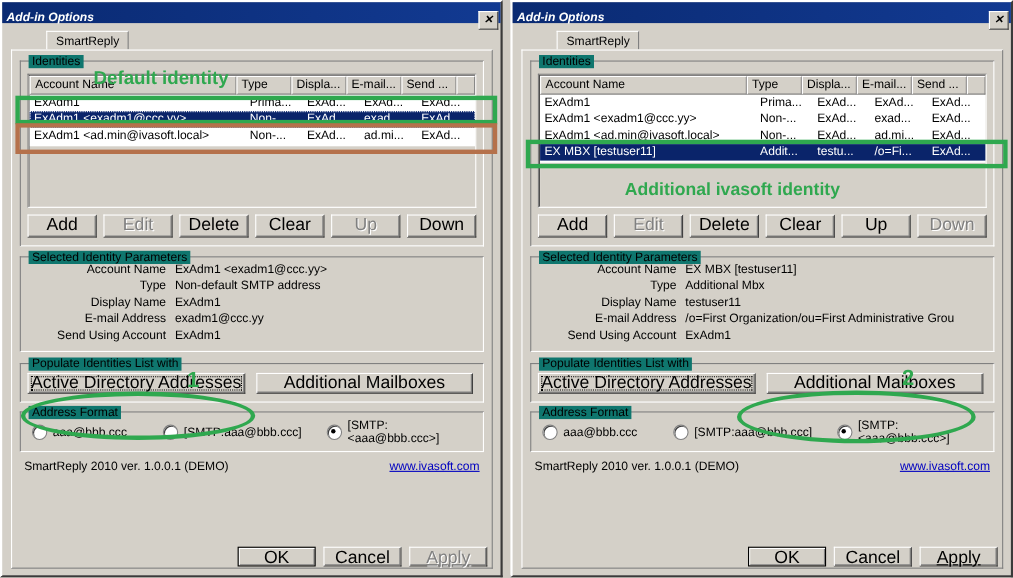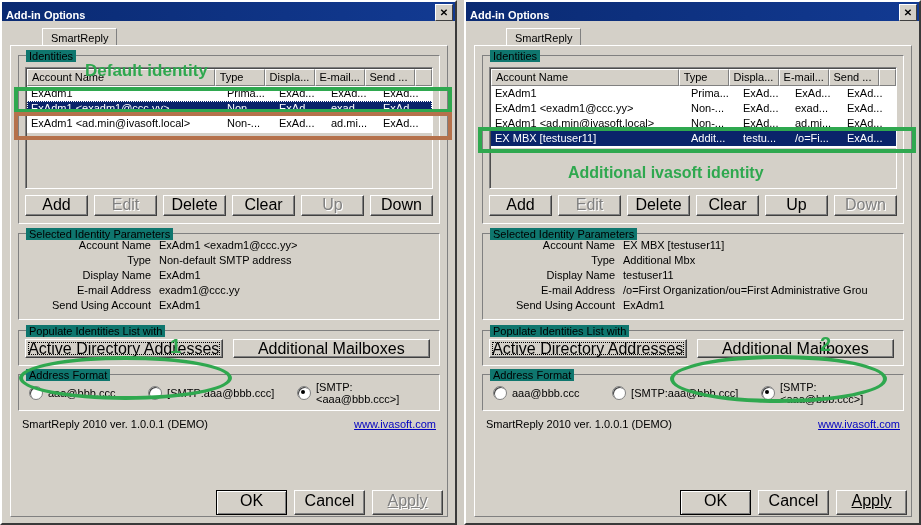--- a/index.html
+++ b/index.html
@@ -27,23 +27,24 @@
     border-bottom:2px solid #3a3a3a;
     box-sizing:border-box;
   }
   .dialog.left{left:0;}
   .dialog.right{left:464px;}
 
   .titlebar{
     height:19px;
     background:#0a246a;
     background:linear-gradient(to right,#0a2a72 0%,#123a92 100%);
-    display:flex;align-items:flex-end;
-    padding:0 2px 0 4px;
-    box-sizing:border-box;
+    display:flex;align-items:flex-start;
+    padding:8px 2px 0 4px;
+    box-sizing:border-box;
+    font-style:italic;
   }
   .titlebar .title{
     color:#fff;font-weight:bold;font-size:11px;
     letter-spacing:0px;
     flex:1;
   }
   .closebtn{
     width:16px;height:15px;
     background:#d4d0c8;
     border-left:1px solid #fff;border-top:1px solid #fff;
@@ -244,21 +245,21 @@
 
   
   .okrow{
     position:absolute;
     left:0;right:0;bottom:8px;
     display:flex;justify-content:flex-end;
     gap:7px;
     padding-right:12px;
     box-sizing:border-box;
   }
-  .okrow .btn{width:71px;height:25px;line-height:20px;}
+  .okrow .btn{width:71px;height:18px;line-height:20px;}
   .okrow .btn.default{
     border:1px solid #000;
     box-shadow:inset 1px 1px 0 #fff, inset -1px -1px 0 #808080;
   }
   .apply-u{text-decoration:underline;}
   .anno-text{
     position:absolute;
     font-family:"Liberation Sans","DejaVu Sans",sans-serif;
     font-weight:bold;
     white-space:nowrap;

